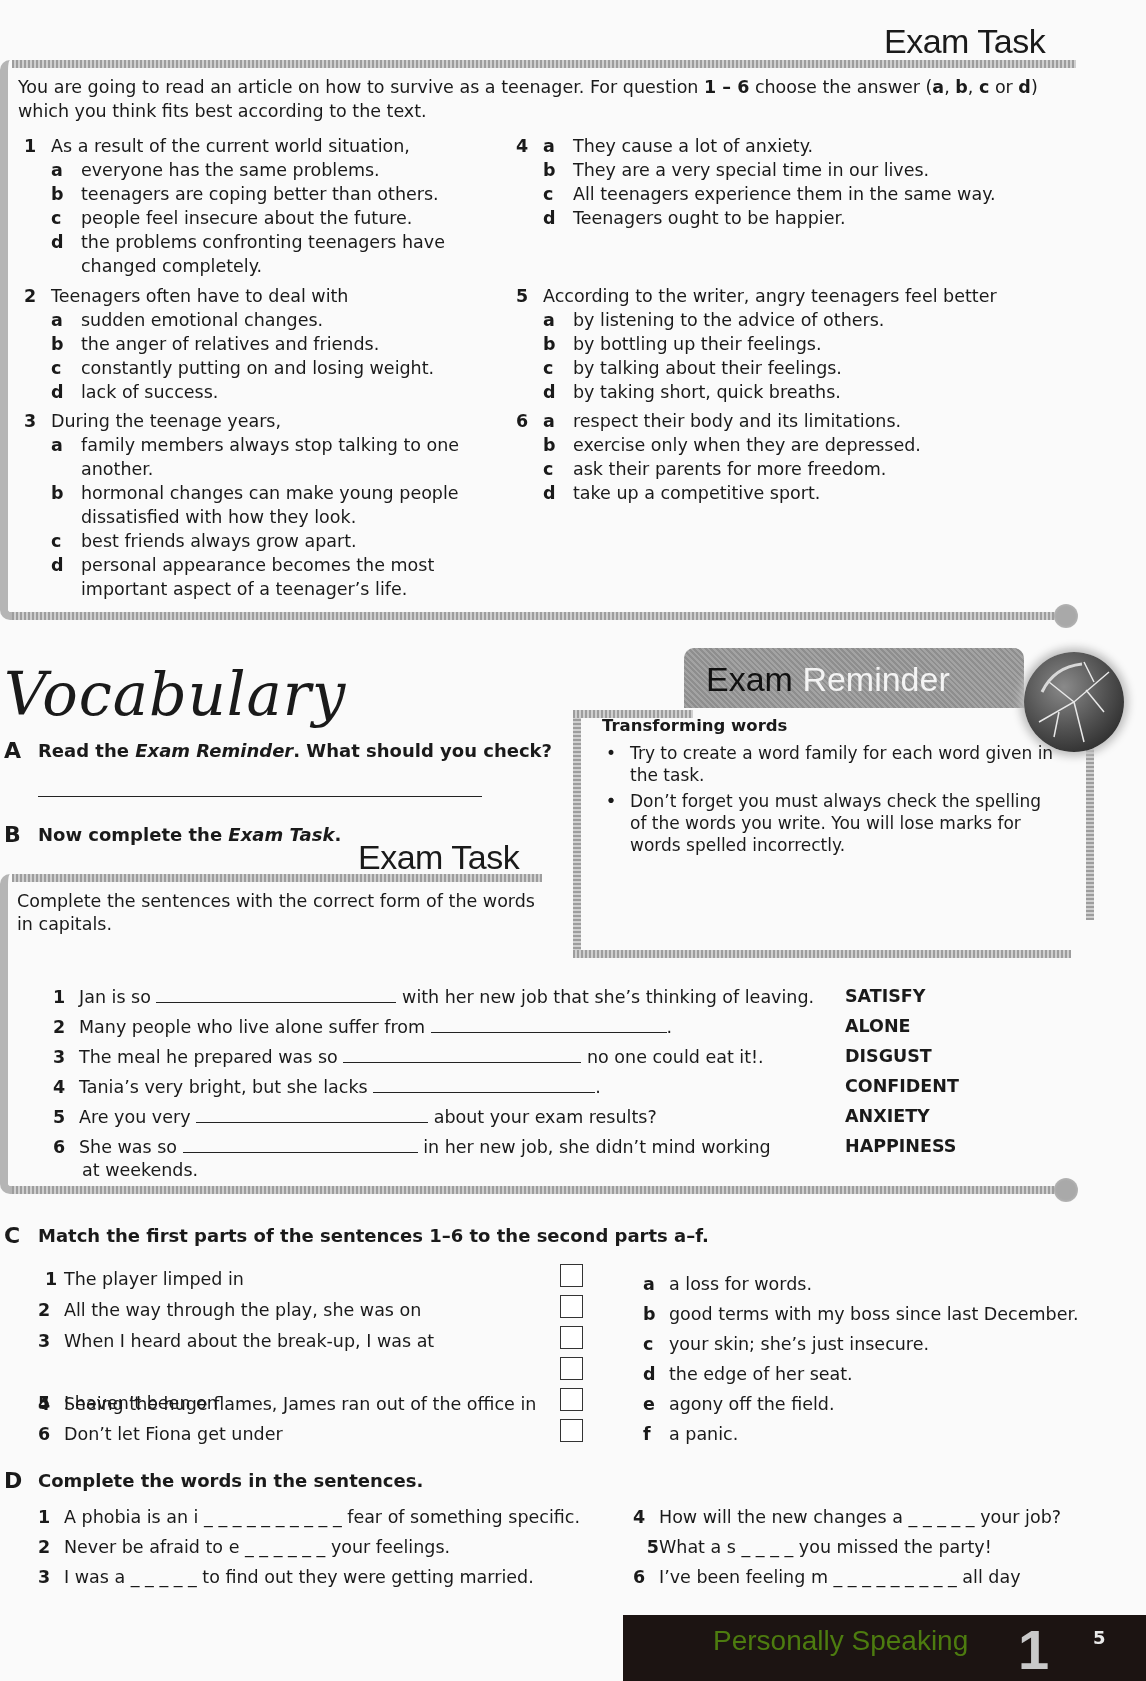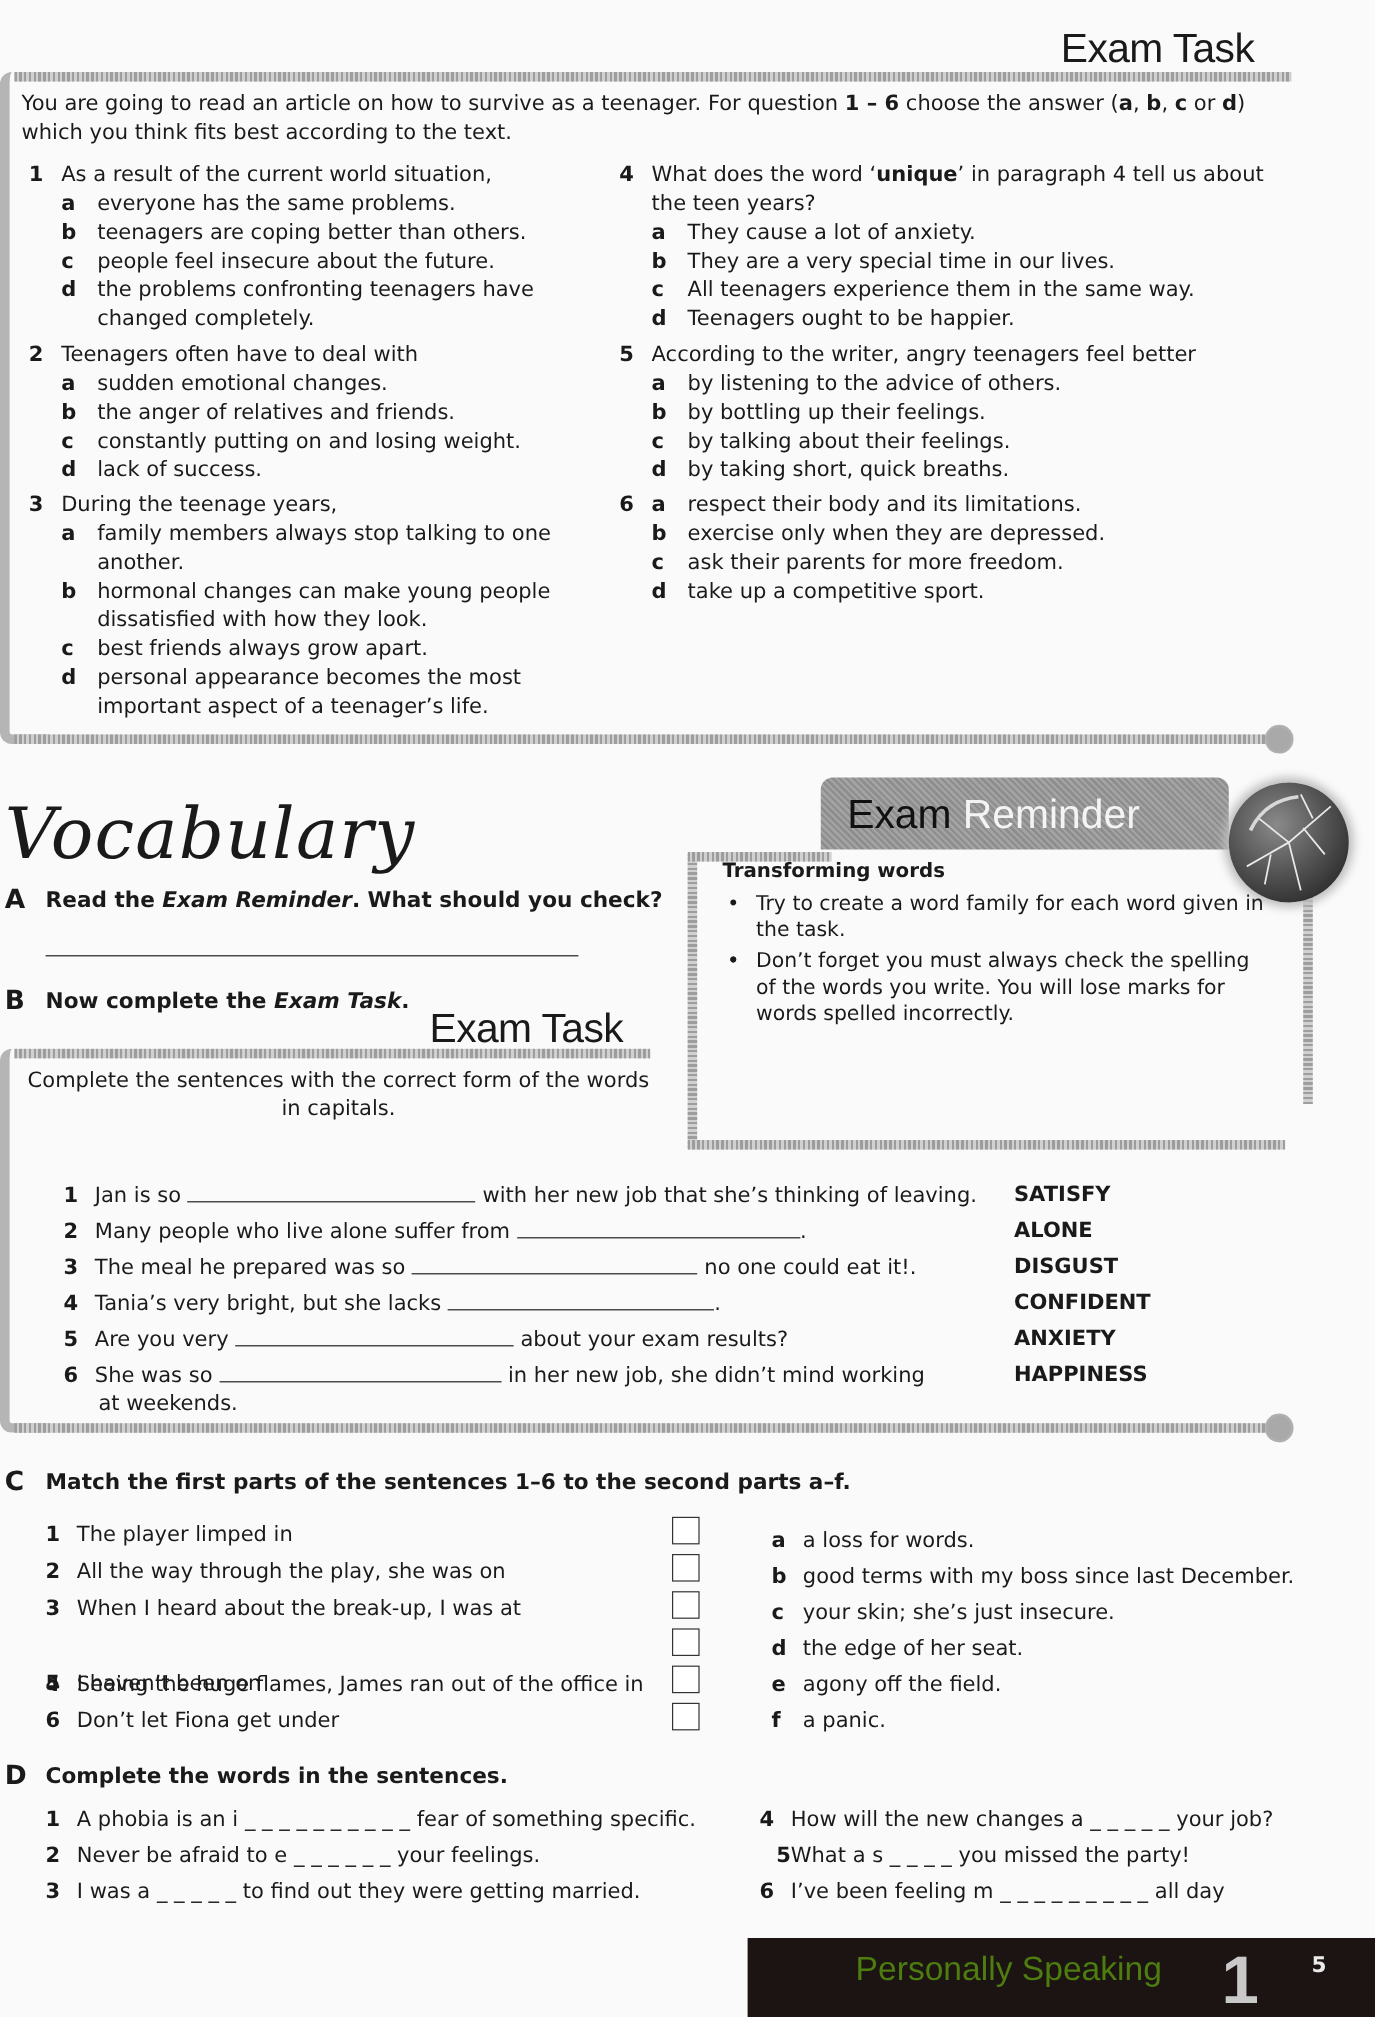--- a/index.html
+++ b/index.html
@@ -131,21 +131,20 @@
       <span class="t">best friends always grow apart.</span>
     </div>
   <div class="opt" style="width:420px;">
       <span class="l">d</span>
       <span class="t">personal appearance becomes the most important aspect of a teenager’s life.</span>
     </div>
 </div>
 
 <div class="q" style="left:516px; top:134px; width:560px;">
   <span class="num">4</span>
-  <div class="stem"><span>What does the word ‘</span><span class="bold">unique</span><span>’ in paragraph 4 tell us about the teen years?</span></div>
   <div class="opt">
       <span class="l">a</span>
       <span class="t">They cause a lot of anxiety.</span>
     </div>
   <div class="opt">
       <span class="l">b</span>
       <span class="t">They are a very special time in our lives.</span>
     </div>
   <div class="opt">
       <span class="l">c</span>
@@ -236,21 +235,21 @@
   </div>
 </div>
 
 <div class="abs exam-head" style="left:358px; top:838px;">Exam Task</div>
 <div>
   <div class="dotline" style="left:12px; top:874px; width:530px;"></div>
   <div class="frame" style="left:0; top:874px; width:40px; height:320px; border-bottom:8px solid #b5b5b5; border-top:none;"></div>
   <div class="dotline" style="left:12px; top:1186px; width:1058px;"></div>
   <div class="knob" style="left:1054px; top:1178px;"></div>
 </div>
-<div class="abs" style="left:17px; top:890px; width:530px; font-size:17.5px; line-height:23px;text-align:center;">Complete the sentences with the correct form of the words in capitals.</div>
+<div class="abs" style="left:17px; top:890px; width:530px; font-size:17.5px; line-height:23px;">Complete the sentences with the correct form of the words in capitals.</div>
 
 <div class="row" style="left:53px; top:986px;"><span class="num">1</span><span>Jan is so</span> <span class="blank" style="width:240px;"></span> <span>with her new job that she’s thinking of leaving.</span></div>
 <div class="cap" style="left:845px; top:986px;">SATISFY</div>
 
 <div class="row" style="left:53px; top:1016px;"><span class="num">2</span><span>Many people who live alone suffer from</span> <span class="blank" style="width:236px;"></span><span>.</span></div>
 <div class="cap" style="left:845px; top:1016px;">ALONE</div>
 
 <div class="row" style="left:53px; top:1046px;"><span class="num">3</span><span>The meal he prepared was so</span> <span class="blank" style="width:238px;"></span> <span>no one could eat it!.</span></div>
 <div class="cap" style="left:845px; top:1046px;">DISGUST</div>
 
@@ -260,21 +259,21 @@
 <div class="row" style="left:53px; top:1106px;"><span class="num">5</span><span>Are you very</span> <span class="blank" style="width:232px;"></span> <span>about your exam results?</span></div>
 <div class="cap" style="left:845px; top:1106px;">ANXIETY</div>
 
 <div class="row" style="left:53px; top:1136px;"><span class="num">6</span><span>She was so</span> <span class="blank" style="width:235px;"></span> <span>in her new job, she didn’t mind working</span></div>
 <div class="row" style="left:82px; top:1159px;">at weekends.</div>
 <div class="cap" style="left:845px; top:1136px;">HAPPINESS</div>
 
 <div class="sec-letter" style="left:4px; top:1223px;">C</div>
 <div class="sec-text" style="left:38px; top:1225px;">Match the first parts of the sentences 1–6 to the second parts a–f.</div>
 
-<div class="row" style="left:38px; top:1268px;"><span class="num">1</span><span>The player limped in</span></div>
+<div class="row" style="left:38px; top:1268px;text-align:center;"><span class="num">1</span><span>The player limped in</span></div>
 <div class="row" style="left:38px; top:1299px;"><span class="num">2</span><span>All the way through the play, she was on</span></div>
 <div class="row" style="left:38px; top:1330px;"><span class="num">3</span><span>When I heard about the break-up, I was at</span></div>
 <div class="row" style="left:38px; top:1361px;margin-top:32px;"><span class="num">4</span><span>Seeing the huge flames, James ran out of the office in</span></div>
 <div class="row" style="left:38px; top:1392px;"><span class="num">5</span><span>I haven’t been on</span></div>
 <div class="row" style="left:38px; top:1423px;"><span class="num">6</span><span>Don’t let Fiona get under</span></div>
 
 <div class="checkbox" style="left:560px; top:1264px;"></div>
 <div class="checkbox" style="left:560px; top:1295px;"></div>
 <div class="checkbox" style="left:560px; top:1326px;"></div>
 <div class="checkbox" style="left:560px; top:1357px;"></div>

